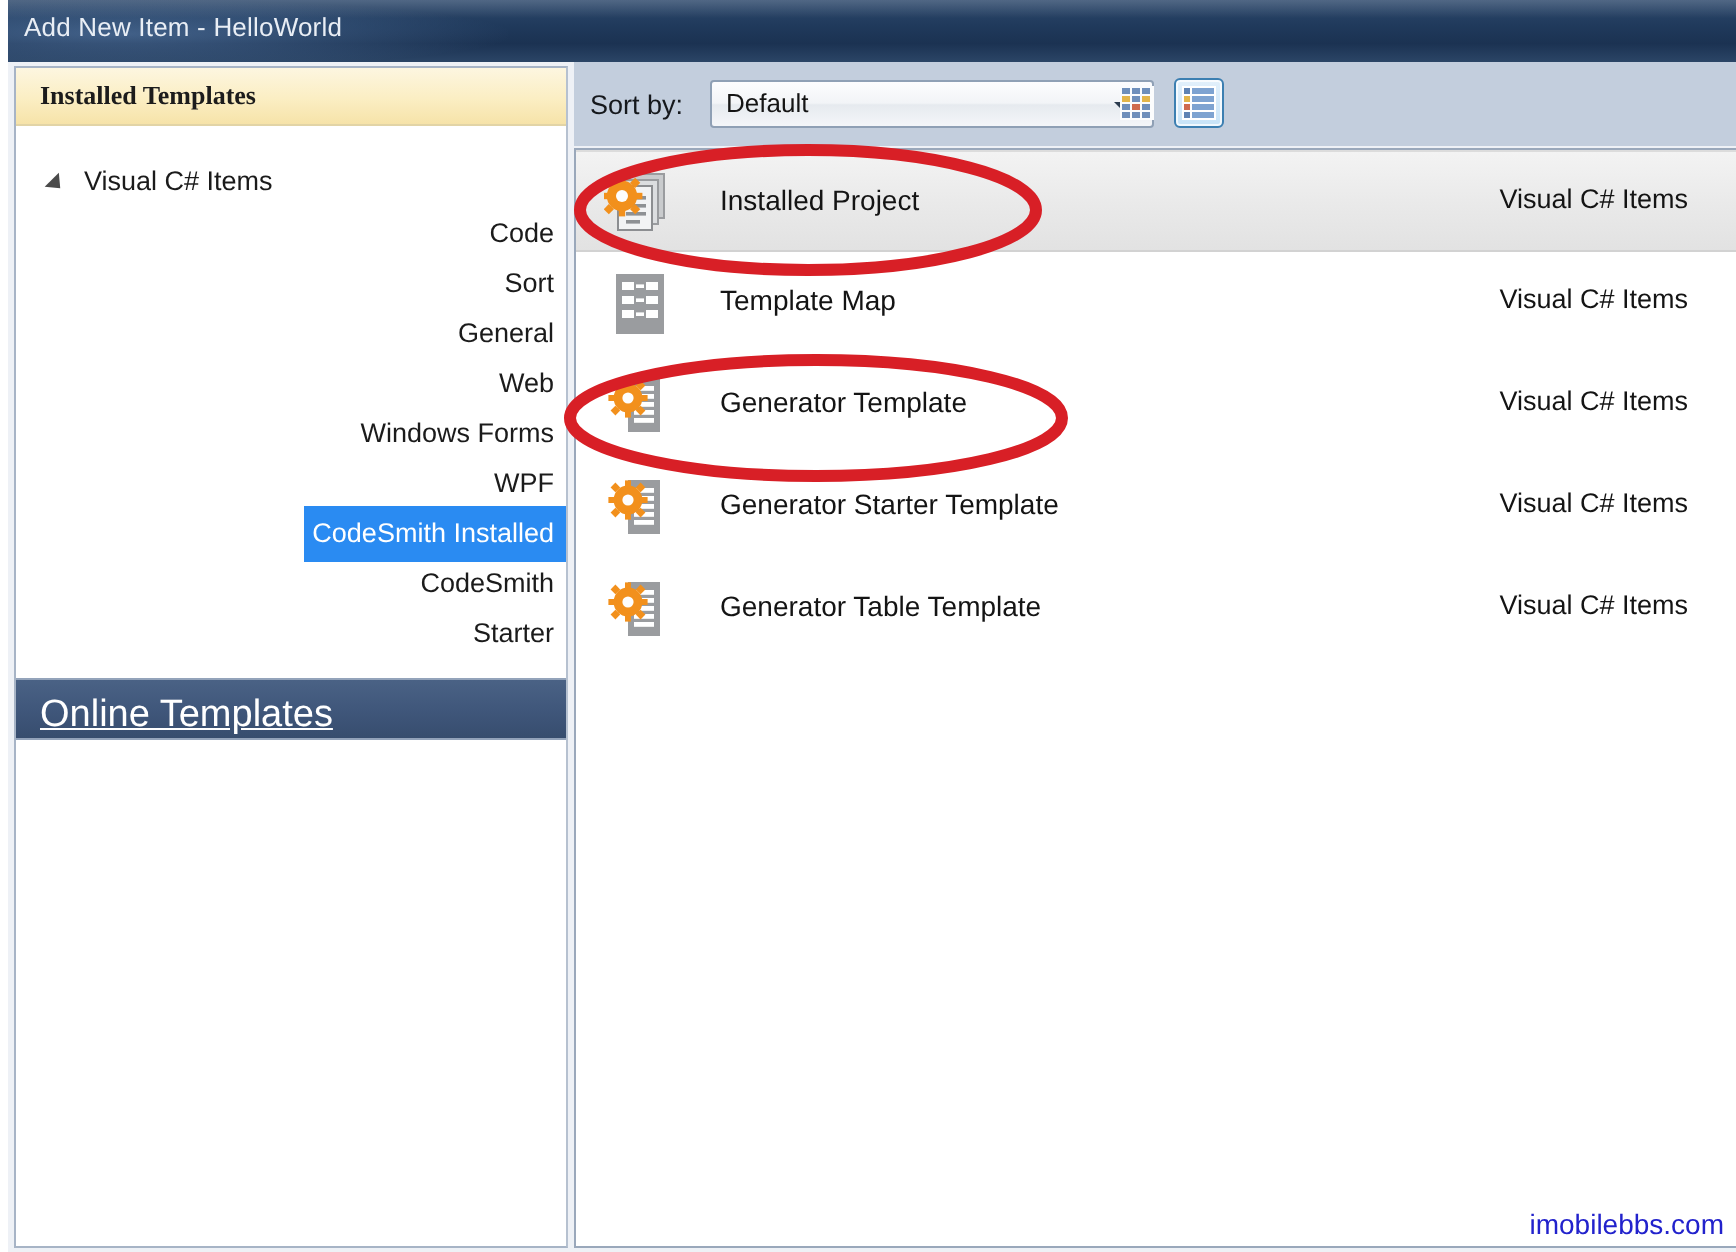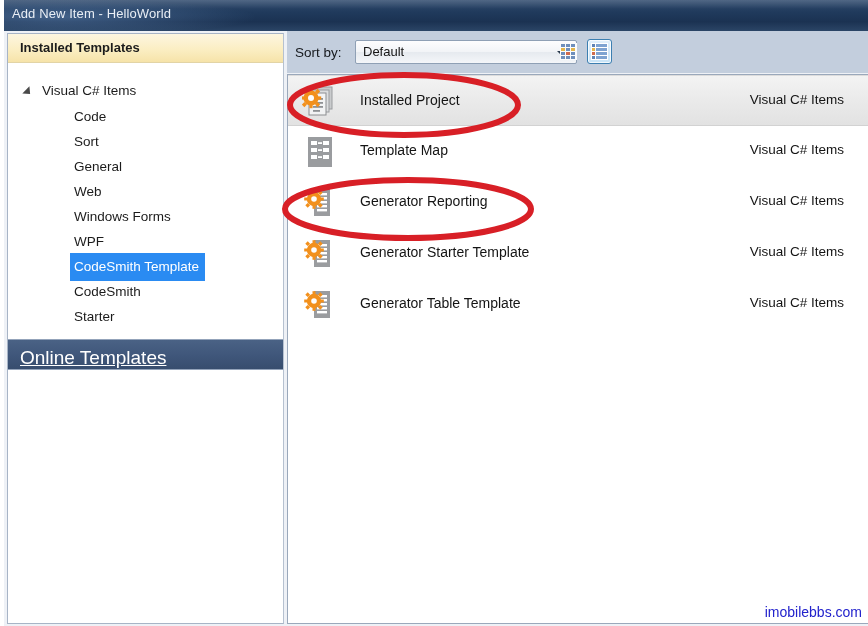--- a/index.html
+++ b/index.html
@@ -68,20 +68,21 @@
     border-right: 1px solid #b6c1d0;
     box-sizing: border-box;
   }
   #installed-header {
     position: absolute;
     left: 0; top: 0;
     width: 100%; height: 29px;
     background: linear-gradient(to bottom, #fdf6e0 0%, #fbeec3 55%, #f6e3a9 100%);
     border-bottom: 1px solid #e2d4a6;
     box-sizing: border-box;
+    font-family: Liberation Serif, serif;
   }
   #installed-header span {
     position: absolute;
     left: 12px; top: 6px;
     font-size: 13px;
     font-weight: bold;
     color: #1c1c1c;
   }
   #tree {
     position: absolute;
@@ -92,21 +93,21 @@
   }
   .tree-row {
     position: relative;
     height: 25px;
     line-height: 25px;
     font-size: 13.5px;
     color: #1b1b1b;
     white-space: nowrap;
   }
   .tree-root { padding-left: 34px; }
-  .tree-child { padding-left: 62px; }
+  .tree-child { padding-left: 62px; text-align: right; }
   .expander {
     position: absolute;
     left: 17px; top: 9px;
     width: 0; height: 0;
     border-left: 6px solid #4a4a4a;
     border-top: 5px solid transparent;
     border-bottom: 5px solid transparent;
     transform: rotate(45deg);
     transform-origin: 50% 50%;
   }
@@ -289,21 +290,21 @@
         <div class="tree-row tree-child">
           <span class="tree-child-inner">Web</span>
         </div>
         <div class="tree-row tree-child">
           <span class="tree-child-inner">Windows Forms</span>
         </div>
         <div class="tree-row tree-child">
           <span class="tree-child-inner">WPF</span>
         </div>
         <div class="tree-row tree-child selected">
-          <span class="tree-child-inner">CodeSmith Template</span>
+          <span class="tree-child-inner">CodeSmith Installed</span>
         </div>
         <div class="tree-row tree-child">
           <span class="tree-child-inner">CodeSmith</span>
         </div>
         <div class="tree-row tree-child">
           <span class="tree-child-inner">Starter</span>
         </div>
 
       </div>
 
@@ -435,21 +436,21 @@
                   <rect x="-9.8" y="-1.5" width="4.0" height="3.0"></rect>
                   <rect x="5.8" y="-1.5" width="4.0" height="3.0"></rect>
                   <rect x="-8.0" y="-8.0" width="3.4" height="3.4" transform="rotate(45 -6.3 -6.3)"></rect>
                   <rect x="4.6" y="-8.0" width="3.4" height="3.4" transform="rotate(45 6.3 -6.3)"></rect>
                   <rect x="-8.0" y="4.6" width="3.4" height="3.4" transform="rotate(45 -6.3 6.3)"></rect>
                   <rect x="4.6" y="4.6" width="3.4" height="3.4" transform="rotate(45 6.3 6.3)"></rect>
                 </g>
               </g>
             </svg>
           </div>
-          <div class="tpl-name">Generator Reporting</div>
+          <div class="tpl-name">Generator Template</div>
           <div class="tpl-cat">Visual C# Items</div>
         </div>
 
         <div class="tpl-row">
           <div class="tpl-icon">
             <svg width="36" height="36" viewBox="0 0 36 36">
               <rect x="12" y="4" width="16" height="27" fill="#9a9c9f"></rect>
               <g fill="#ffffff">
                 <rect x="15" y="8" width="10" height="2.4"></rect>
                 <rect x="15" y="12" width="10" height="2.4"></rect>

